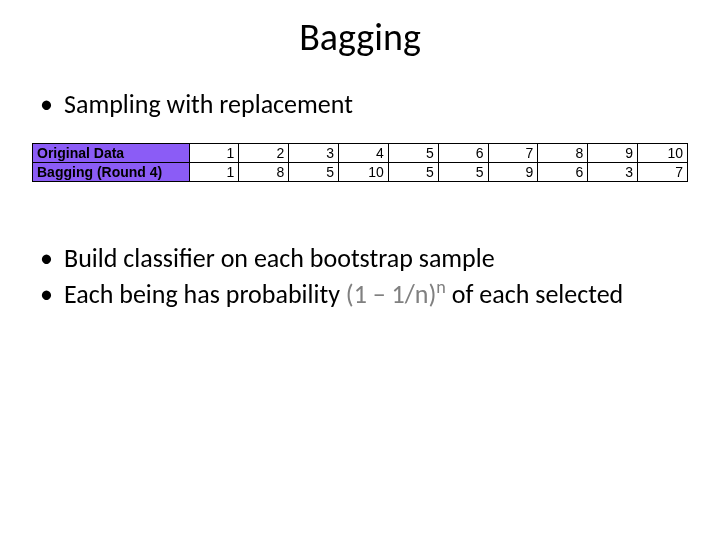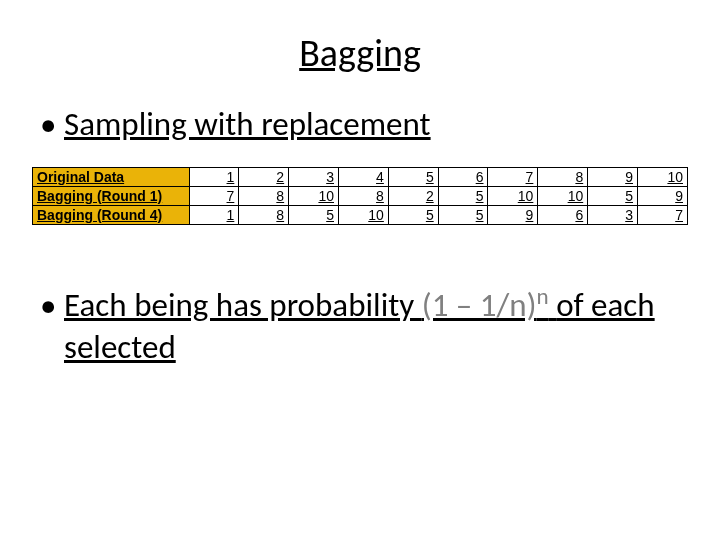--- a/index.html
+++ b/index.html
@@ -9,31 +9,30 @@
     height: 540px;
     background: #fff;
     font-family: Calibri, Arial, sans-serif;
     color: #000;
   }
   .slide {
     width: 720px;
     height: 540px;
     position: relative;
     box-sizing: border-box;
-    padding: 20px 32px;
-    text-decoration: underline;
+    padding: 4px 32px;
   }
   .title {
     text-align: center;
     font-size: 38px;
     font-weight: 400;
     margin: 10px 0 28px 0;
   }
   .bullets {
-    font-size: 33px;
+    font-size: 26px;
     margin: 0 0 0 8px;
     padding: 0;
     list-style: none;
   }
   .bullets li {
     position: relative;
     padding-left: 24px;
     margin: 4px 0;
     line-height: 1.25;
   }
@@ -57,21 +56,21 @@
     padding: 1px 4px;
     text-align: left;
     height: 17px;
     box-sizing: border-box;
   }
   td.num {
     text-align: right;
     width: 50px;
   }
   .rowlabel {
-    background: #eab308;
+    background: #8b5cf6;
     font-weight: bold;
     width: 157px;
   }
   .formula {
     color: #808080;
     text-align: center;
   }
   sup {
     font-size: 0.7em;
     vertical-align: super;
@@ -99,48 +98,36 @@
           <td class="num">3</td>
           <td class="num">4</td>
           <td class="num">5</td>
           <td class="num">6</td>
           <td class="num">7</td>
           <td class="num">8</td>
           <td class="num">9</td>
           <td class="num">10</td>
         </tr>
         <tr>
-          <td class="rowlabel">Bagging (Round 1)</td>
-          <td class="num">7</td>
-          <td class="num">8</td>
-          <td class="num">10</td>
-          <td class="num">8</td>
-          <td class="num">2</td>
-          <td class="num">5</td>
-          <td class="num">10</td>
-          <td class="num">10</td>
-          <td class="num">5</td>
-          <td class="num">9</td>
-        </tr>
-        <tr>
           <td class="rowlabel">Bagging (Round 4)</td>
           <td class="num">1</td>
           <td class="num">8</td>
           <td class="num">5</td>
           <td class="num">10</td>
           <td class="num">5</td>
           <td class="num">5</td>
           <td class="num">9</td>
           <td class="num">6</td>
           <td class="num">3</td>
           <td class="num">7</td>
         </tr>
       </tbody>
     </table>
   </div>
 
   <ul class="bullets">
+    <li>Build classifier on each bootstrap sample</li>
     <li>
       <span>Each being has probability </span><span class="formula"><span>(1 – 1/n)</span><sup>n</sup><span> </span></span><span>of each selected</span>
     </li>
   </ul>
 
 </div>
 
 </body></html>

